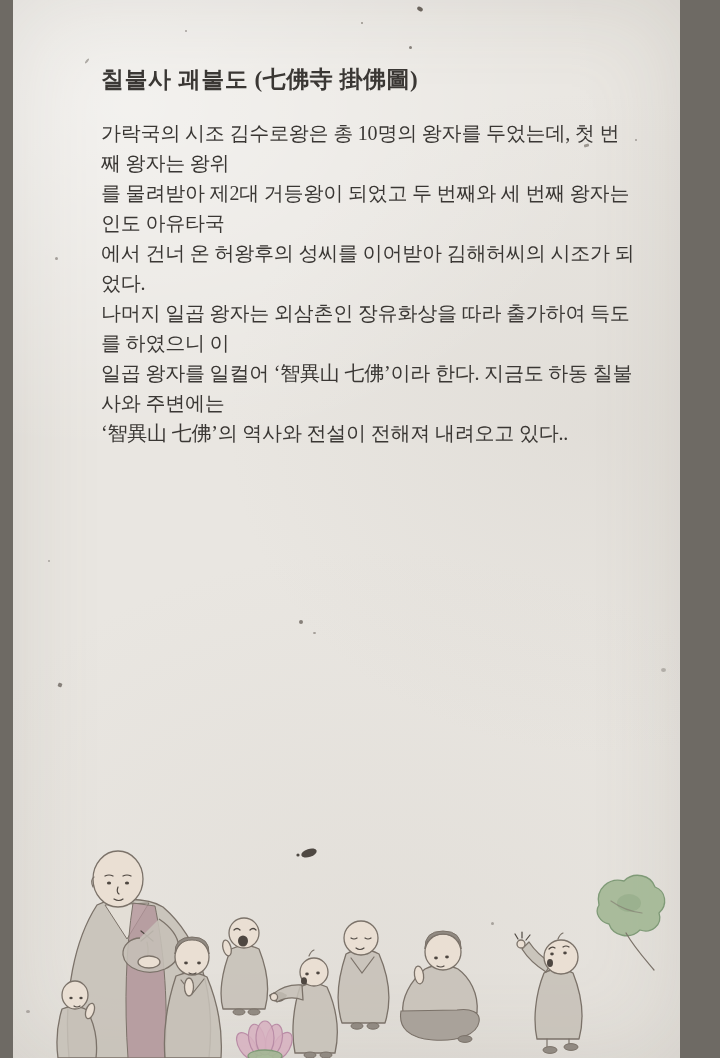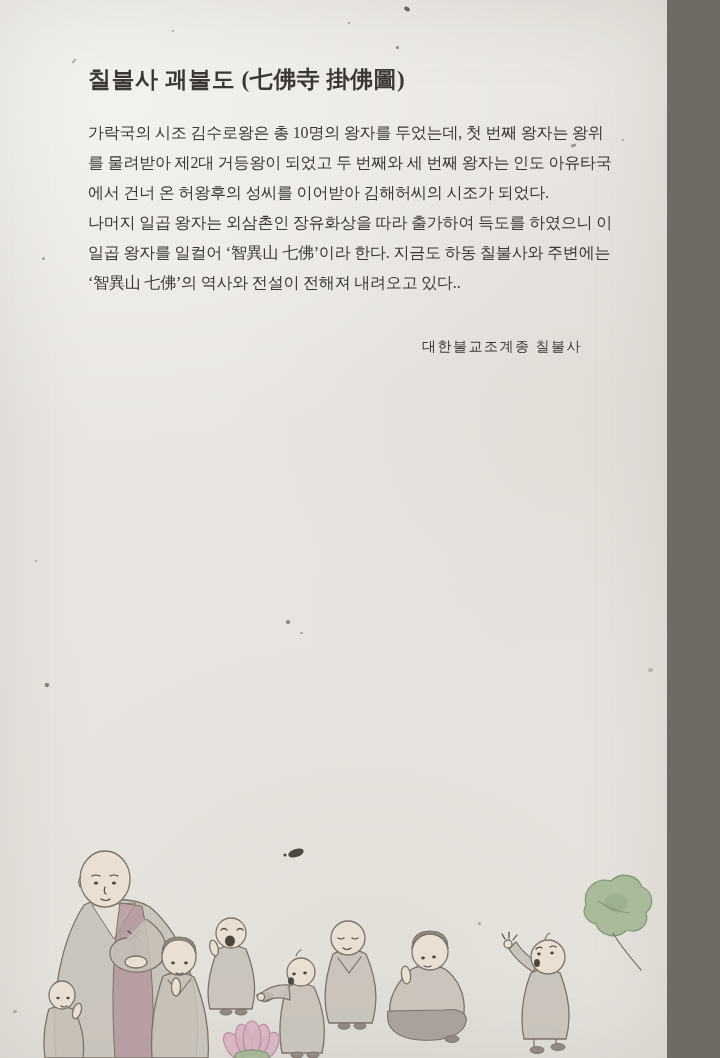--- a/index.html
+++ b/index.html
@@ -2,35 +2,36 @@
 <html style="--paper: #e9e6e1; --ink: #3a3734; --outline: #7b7269; --face: #4e4741; --robe: #c6c0b7; --robe_dark: #a9a29a; --collar: #e3ded6; --skin: #eadfd3; --hair: #918a82; --mauve: #b2949a; --lotus_pink: #d7b0c0; --lotus_deep: #b98ca6; --leaf_green: #a2b793; --leaf_deep: #7f9a77; --speck: #5d564f;"><head>
 <meta charset="utf-8">
 <style>
   html,body{margin:0;padding:0;background:#6e6a64;}
   .page{
     position:relative;width:667px;height:1058px;overflow:hidden;
     background:var(--paper,#e9e6e1);
     color:var(--ink,#3a3734);
     font-family:"Liberation Serif","DejaVu Serif",serif;
     box-shadow:inset 0 0 90px rgba(110,104,96,.16);
+    margin-left:13px;
   }
   .page::before{
     content:"";position:absolute;inset:0;pointer-events:none;
     background:
       radial-gradient(120% 55% at 18% 10%, rgba(255,255,255,.45), rgba(255,255,255,0) 60%),
       radial-gradient(80% 45% at 88% 40%, rgba(185,179,170,.16), rgba(185,179,170,0) 70%),
       radial-gradient(110% 60% at 55% 95%, rgba(200,194,185,.22), rgba(200,194,185,0) 72%);
   }
   .content{position:absolute;left:88px;top:64px;width:536px;}
   .title{
     font-size:23px;font-weight:700;line-height:32px;margin:0 0 22px;
     letter-spacing:.5px;color:var(--ink,#3a3734);
   }
   .para{
-    white-space:pre-line;font-size:16px;line-height:30px;margin:0 0 42px;
+    white-space:pre-line;font-size:20px;line-height:30px;margin:0 0 42px;
     letter-spacing:-.2px;
   }
   .para:last-of-type{margin-bottom:0;}
   .signature{margin-top:14px;text-align:right;padding-right:42px;line-height:1;}
   .sig-org{font-size:14px;letter-spacing:1.5px;}
   .sig-line2{margin-top:16px;font-size:13px;letter-spacing:.5px;}
   .sig-name{font-size:19px;font-weight:700;letter-spacing:2px;margin:0 5px;}
   .illus{position:absolute;left:0;top:843px;width:720px;height:215px;}
   
   .f-skin{fill:var(--skin,#eadfd3);stroke:var(--outline,#7b7269);stroke-width:1.3;}
@@ -55,21 +56,20 @@
     <h1 class="title"><span>칠불사 괘불도 (七佛寺 掛佛圖)</span></h1>
 
     <div class="para">가락국의 시조 김수로왕은 총 10명의 왕자를 두었는데, 첫 번째 왕자는 왕위
 를 물려받아 제2대 거등왕이 되었고 두 번째와 세 번째 왕자는 인도 아유타국
 에서 건너 온 허왕후의 성씨를 이어받아 김해허씨의 시조가 되었다.
 나머지 일곱 왕자는 외삼촌인 장유화상을 따라 출가하여 득도를 하였으니 이
 일곱 왕자를 일컬어 ‘智異山 七佛’이라 한다. 지금도 하동 칠불사와 주변에는
 ‘智異山 七佛’의 역사와 전설이 전해져 내려오고 있다..</div>
 
     <div class="signature">
-      <div class="sig-org">대한불교조계종 칠불사</div>
     </div>
   </div>
 
   <div class="speck" style="left:404px;top:7px;width:6px;height:4px;opacity:.9;transform:rotate(28deg);border-radius:2px;"></div>
   <div class="speck" style="left:348px;top:22px;width:2px;height:2px;opacity:.6;"></div>
   <div class="speck" style="left:396px;top:46px;width:3px;height:3px;opacity:.7;"></div>
   <div class="speck" style="left:172px;top:30px;width:2px;height:2px;opacity:.5;"></div>
   <div class="speck" style="left:73px;top:58px;width:2px;height:6px;opacity:.45;transform:rotate(40deg);"></div>
   <div class="speck" style="left:571px;top:144px;width:5px;height:3px;opacity:.55;transform:rotate(-15deg);border-radius:1px;"></div>
   <div class="speck" style="left:622px;top:139px;width:2px;height:2px;opacity:.5;"></div>

